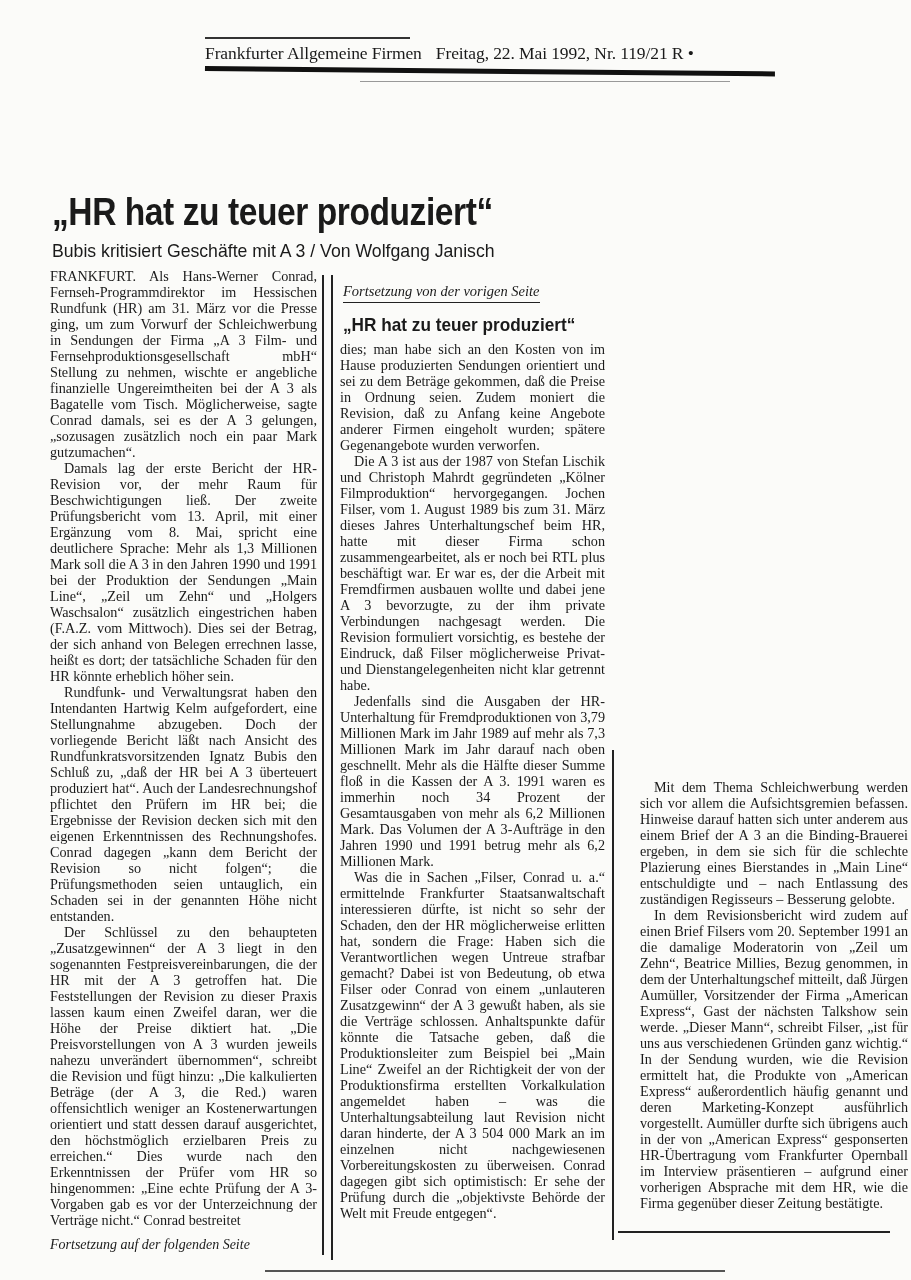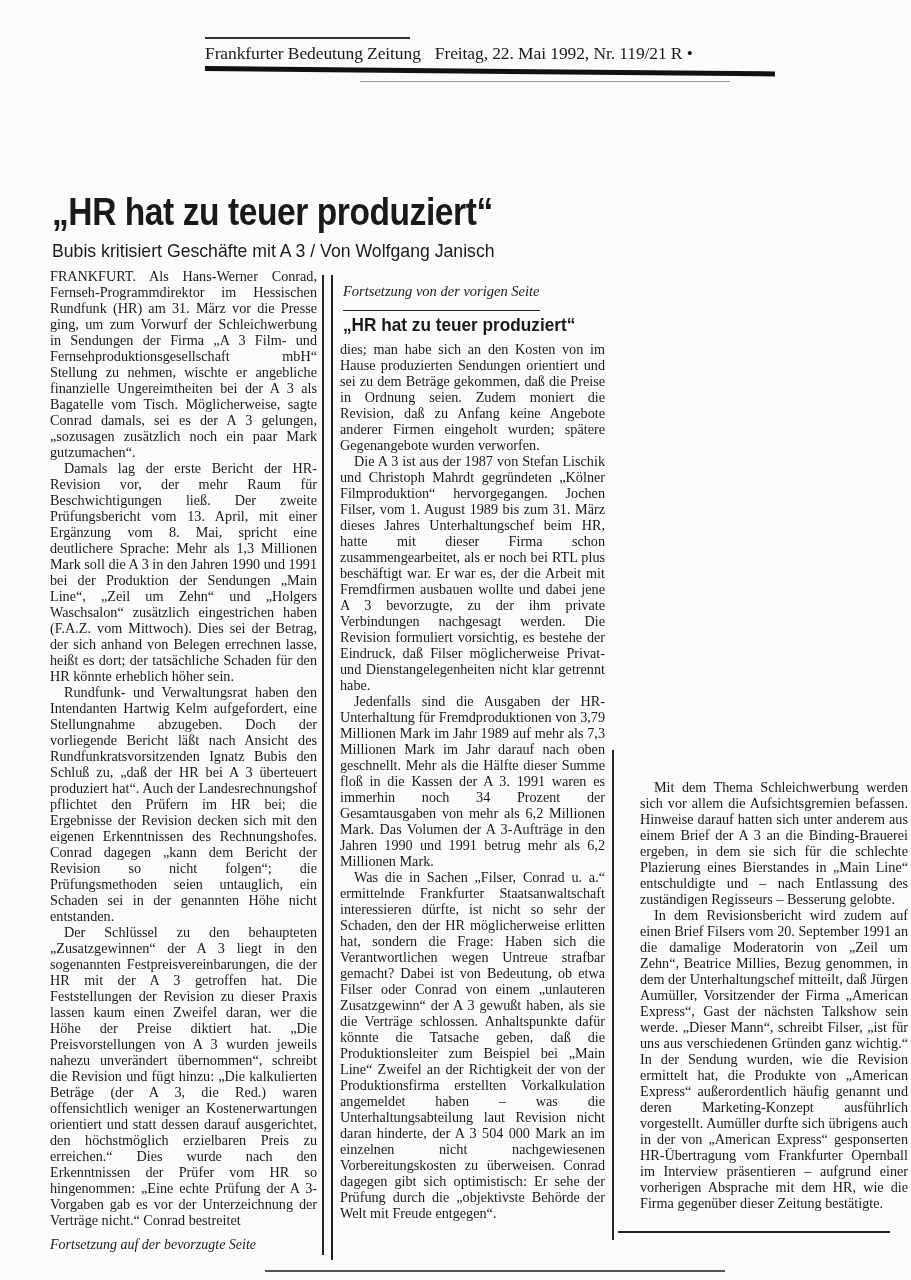--- a/index.html
+++ b/index.html
@@ -39,54 +39,54 @@
     position: absolute; font-size: 14.2px; line-height: 16px; text-align: justify;
     hyphens: manual;
   }
   .col p { margin: 0; text-indent: 14px; }
   .col p.first { text-indent: 0; }
   .col1 { left: 50px; top: 268px; width: 267px; }
   .col2 { left: 340px; top: 341px; width: 265px; }
   .col3 { left: 640px; top: 779px; width: 268px; }
   .cont-top {
     position: absolute; left: 343px; top: 283px; font-style: italic; font-size: 14.5px;
-    border-bottom: 1.5px solid #222; padding-bottom: 10px; white-space: nowrap;
+    border-bottom: 1.5px solid #222; padding-bottom: 2px; white-space: nowrap;
   }
   .sub-headline {
     position: absolute; left: 343px; top: 314px;
     font-family: "Liberation Sans", "DejaVu Sans", sans-serif;
     font-weight: bold; font-size: 18.5px; white-space: nowrap;
     transform: scaleX(0.93); transform-origin: left top;
   }
   .cont-bottom {
     position: absolute; left: 50px; top: 1237px; font-style: italic; font-size: 14px; white-space: nowrap;
   }
   .vrule { position: absolute; width: 1.5px; background: #222; }
   .hrule { position: absolute; height: 2px; background: #222; }
 </style>
 </head>
 <body>
 
 <div class="masthead-rule-top"></div>
 <div class="masthead">
-  <span>Frankfurter Bedeutung Zeitung</span><span class="date">Freitag, 22. Mai 1992, Nr. 119/21 R •</span>
+  <span>Frankfurter Allgemeine Firmen</span><span class="date">Freitag, 22. Mai 1992, Nr. 119/21 R •</span>
 </div>
 <div class="masthead-rule-bottom"></div>
 <div class="masthead-rule-faint"></div>
 
 <h1 class="headline" style="margin:0;">„HR hat zu teuer produziert“</h1>
 <div class="subhead">Bubis kritisiert Geschäfte mit A 3 / Von Wolfgang Janisch</div>
 
 <div class="col col1">
   <p class="first">FRANKFURT. Als Hans-Werner Conrad, Fernseh-Programmdirektor im Hessischen Rundfunk (HR) am 31. März vor die Presse ging, um zum Vorwurf der Schleichwerbung in Sendungen der Firma „A 3 Film- und Fernsehproduktionsgesellschaft mbH“ Stellung zu nehmen, wischte er angebliche finanzielle Ungereimtheiten bei der A 3 als Bagatelle vom Tisch. Möglicherweise, sagte Conrad damals, sei es der A 3 gelungen, „sozusagen zusätzlich noch ein paar Mark gutzumachen“.</p>
   <p>Damals lag der erste Bericht der HR-Revision vor, der mehr Raum für Beschwichtigungen ließ. Der zweite Prüfungsbericht vom 13. April, mit einer Ergänzung vom 8. Mai, spricht eine deutlichere Sprache: Mehr als 1,3 Millionen Mark soll die A 3 in den Jahren 1990 und 1991 bei der Produktion der Sendungen „Main Line“, „Zeil um Zehn“ und „Holgers Waschsalon“ zusätzlich eingestrichen haben (F.A.Z. vom Mittwoch). Dies sei der Betrag, der sich anhand von Belegen errechnen lasse, heißt es dort; der tatsächliche Schaden für den HR könnte erheblich höher sein.</p>
   <p>Rundfunk- und Verwaltungsrat haben den Intendanten Hartwig Kelm aufgefordert, eine Stellungnahme abzugeben. Doch der vorliegende Bericht läßt nach Ansicht des Rundfunkratsvorsitzenden Ignatz Bubis den Schluß zu, „daß der HR bei A 3 überteuert produziert hat“. Auch der Landesrechnungshof pflichtet den Prüfern im HR bei; die Ergebnisse der Revision decken sich mit den eigenen Erkenntnissen des Rechnungshofes. Conrad dagegen „kann dem Bericht der Revision so nicht folgen“; die Prüfungsmethoden seien untauglich, ein Schaden sei in der genannten Höhe nicht entstanden.</p>
   <p>Der Schlüssel zu den behaupteten „Zusatzgewinnen“ der A 3 liegt in den sogenannten Festpreisvereinbarungen, die der HR mit der A 3 getroffen hat. Die Feststellungen der Revision zu dieser Praxis lassen kaum einen Zweifel daran, wer die Höhe der Preise diktiert hat. „Die Preisvorstellungen von A 3 wurden jeweils nahezu unverändert übernommen“, schreibt die Revision und fügt hinzu: „Die kalkulierten Beträge (der A 3, die Red.) waren offensichtlich weniger an Kostenerwartungen orientiert und statt dessen darauf ausgerichtet, den höchstmöglich erzielbaren Preis zu erreichen.“ Dies wurde nach den Erkenntnissen der Prüfer vom HR so hingenommen: „Eine echte Prüfung der A 3-Vorgaben gab es vor der Unterzeichnung der Verträge nicht.“ Conrad bestreitet</p>
 </div>
-<div class="cont-bottom">Fortsetzung auf der bevorzugte Seite</div>
+<div class="cont-bottom">Fortsetzung auf der folgenden Seite</div>
 
 <div class="vrule" style="left:322px; top:275px; height:980px;"></div>
 <div class="vrule" style="left:331px; top:275px; height:985px;"></div>
 
 <div class="cont-top">Fortsetzung von der vorigen Seite</div>
 <div class="sub-headline">„HR hat zu teuer produziert“</div>
 
 <div class="col col2">
   <p class="first">dies; man habe sich an den Kosten von im Hause produzierten Sendungen orientiert und sei zu dem Beträge gekommen, daß die Preise in Ordnung seien. Zudem moniert die Revision, daß zu Anfang keine Angebote anderer Firmen eingeholt wurden; spätere Gegenangebote wurden verworfen.</p>
   <p>Die A 3 ist aus der 1987 von Stefan Lischik und Christoph Mahrdt gegründeten „Kölner Filmproduktion“ hervorgegangen. Jochen Filser, vom 1. August 1989 bis zum 31. März dieses Jahres Unterhaltungschef beim HR, hatte mit dieser Firma schon zusammengearbeitet, als er noch bei RTL plus beschäftigt war. Er war es, der die Arbeit mit Fremdfirmen ausbauen wollte und dabei jene A 3 bevorzugte, zu der ihm private Verbindungen nachgesagt werden. Die Revision formuliert vorsichtig, es bestehe der Eindruck, daß Filser möglicherweise Privat- und Dienstangelegenheiten nicht klar getrennt habe.</p>

